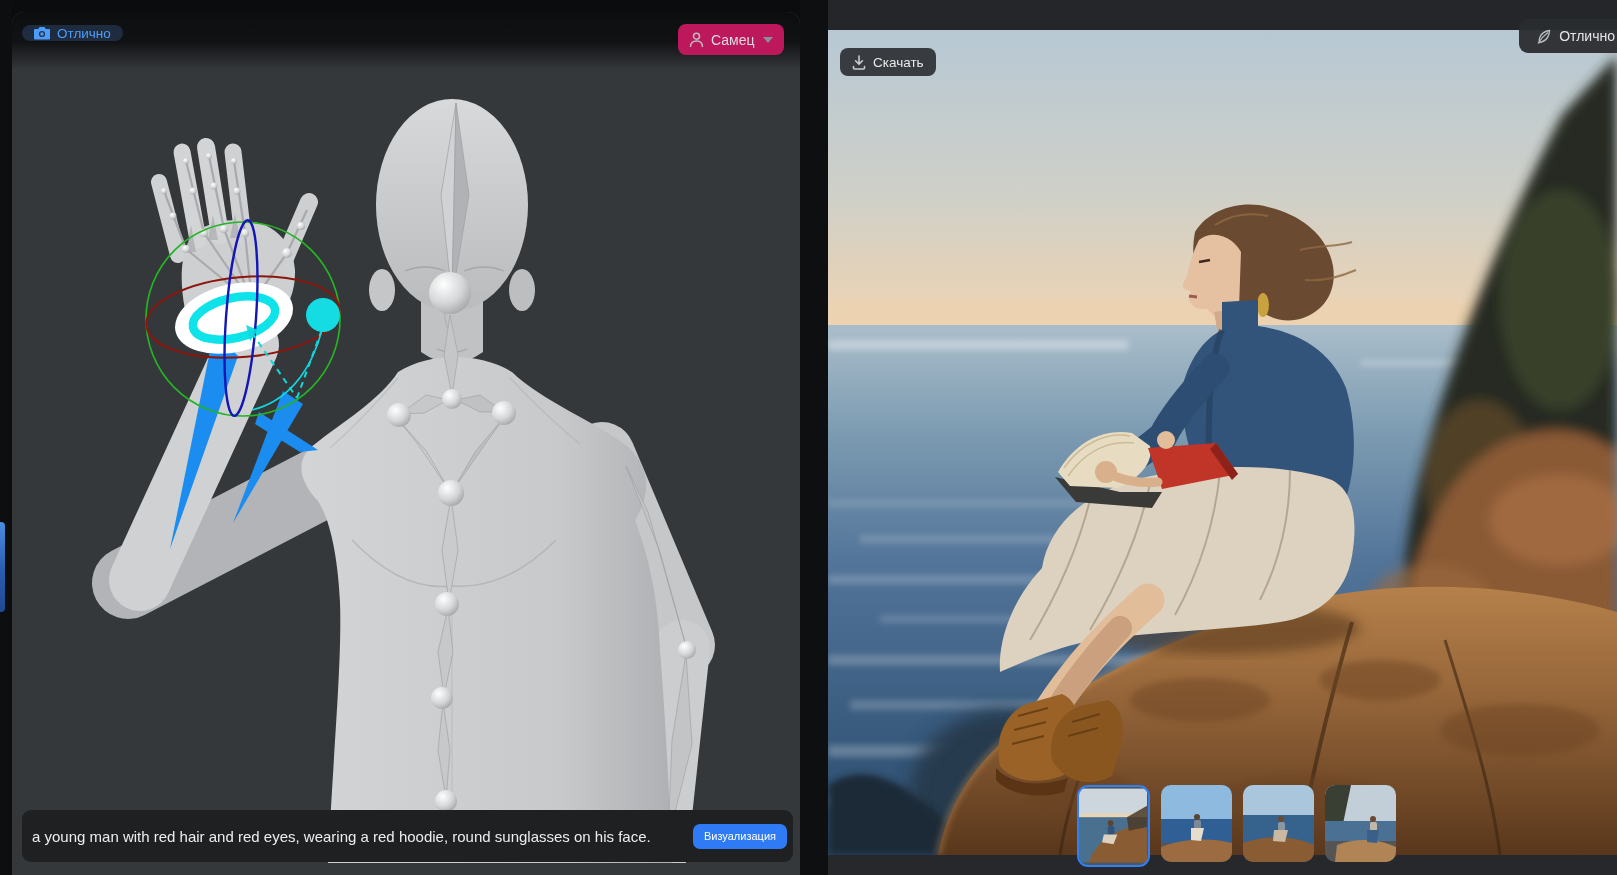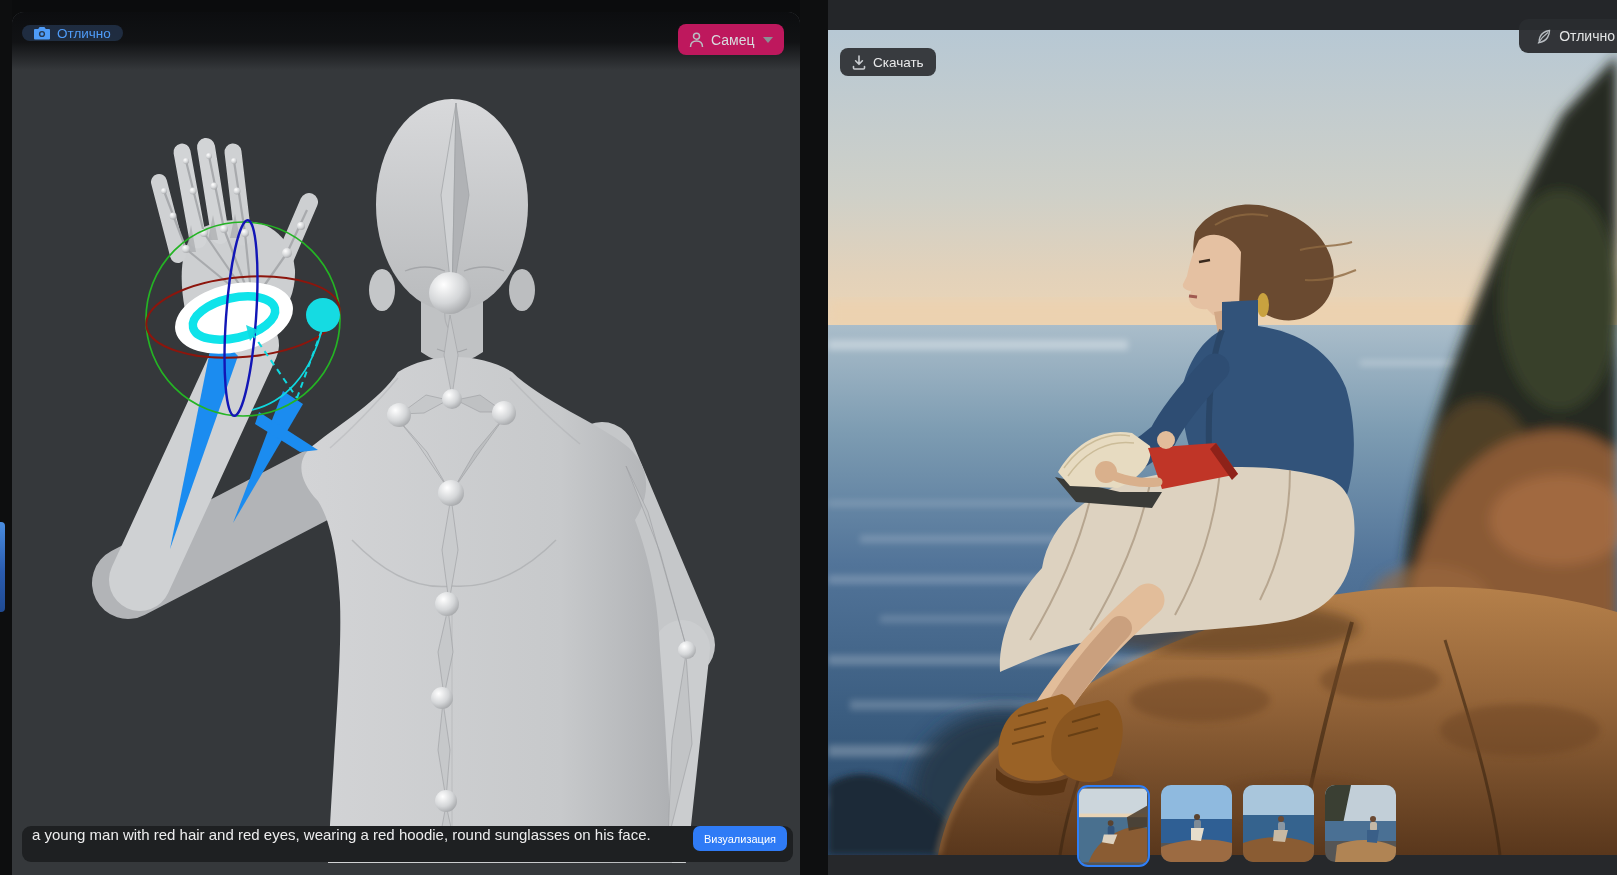--- a/index.html
+++ b/index.html
@@ -23,22 +23,22 @@
   .chip { position:absolute; display:flex; align-items:center; gap:7px; border:none;
           border-radius:8px; cursor:pointer; font-family:inherit; white-space:nowrap; }
   .chip svg { flex:0 0 auto; }
   .quality-chip { left:10px; top:2px; height:16px; padding:0 12px;
                   background:rgba(38,56,82,.72); color:#4f9cf8; font-size:13.5px; }
   .gender-chip  { left:666px; top:0px; height:31px; padding:0 11px;
                   background:#be185d; color:#d9dcdf; font-size:14px; }
   .caret { width:0; height:0; border-left:5px solid transparent; border-right:5px solid transparent;
            border-top:6px solid #8a8f94; margin-left:2px; }
 
-  .prompt-bar { position:absolute; left:10px; bottom:13px; width:771px; height:36px;
-                background:#1e2022; border-radius:9px; display:flex; }
+  .prompt-bar { position:absolute; left:10px; bottom:13px; width:771px; height:52px;
+                background:#1e2022; border-radius:9px; display:flex; align-items:center; }
   .prompt-text { flex:1; color:#ededee; font-size:15px; padding:0 8px 0 10px; overflow:hidden;
                  white-space:nowrap; cursor:text; }
   .render-btn { flex:0 0 auto; margin-right:6px; height:25px; padding:0 11px; border:none;
                 border-radius:7px; background:#2f7bf6; color:#fff; font-size:11px;
                 font-family:inherit; cursor:pointer; }
 
   
   .result-bg  { position:absolute; left:800px; top:0; width:817px; height:875px; background:#0e0f10; }
   .result-topbar { position:absolute; left:828px; top:0; width:789px; height:30px; background:#242629; }
   .result-bottombar { position:absolute; left:828px; top:855px; width:789px; height:20px; background:#26282b; }

